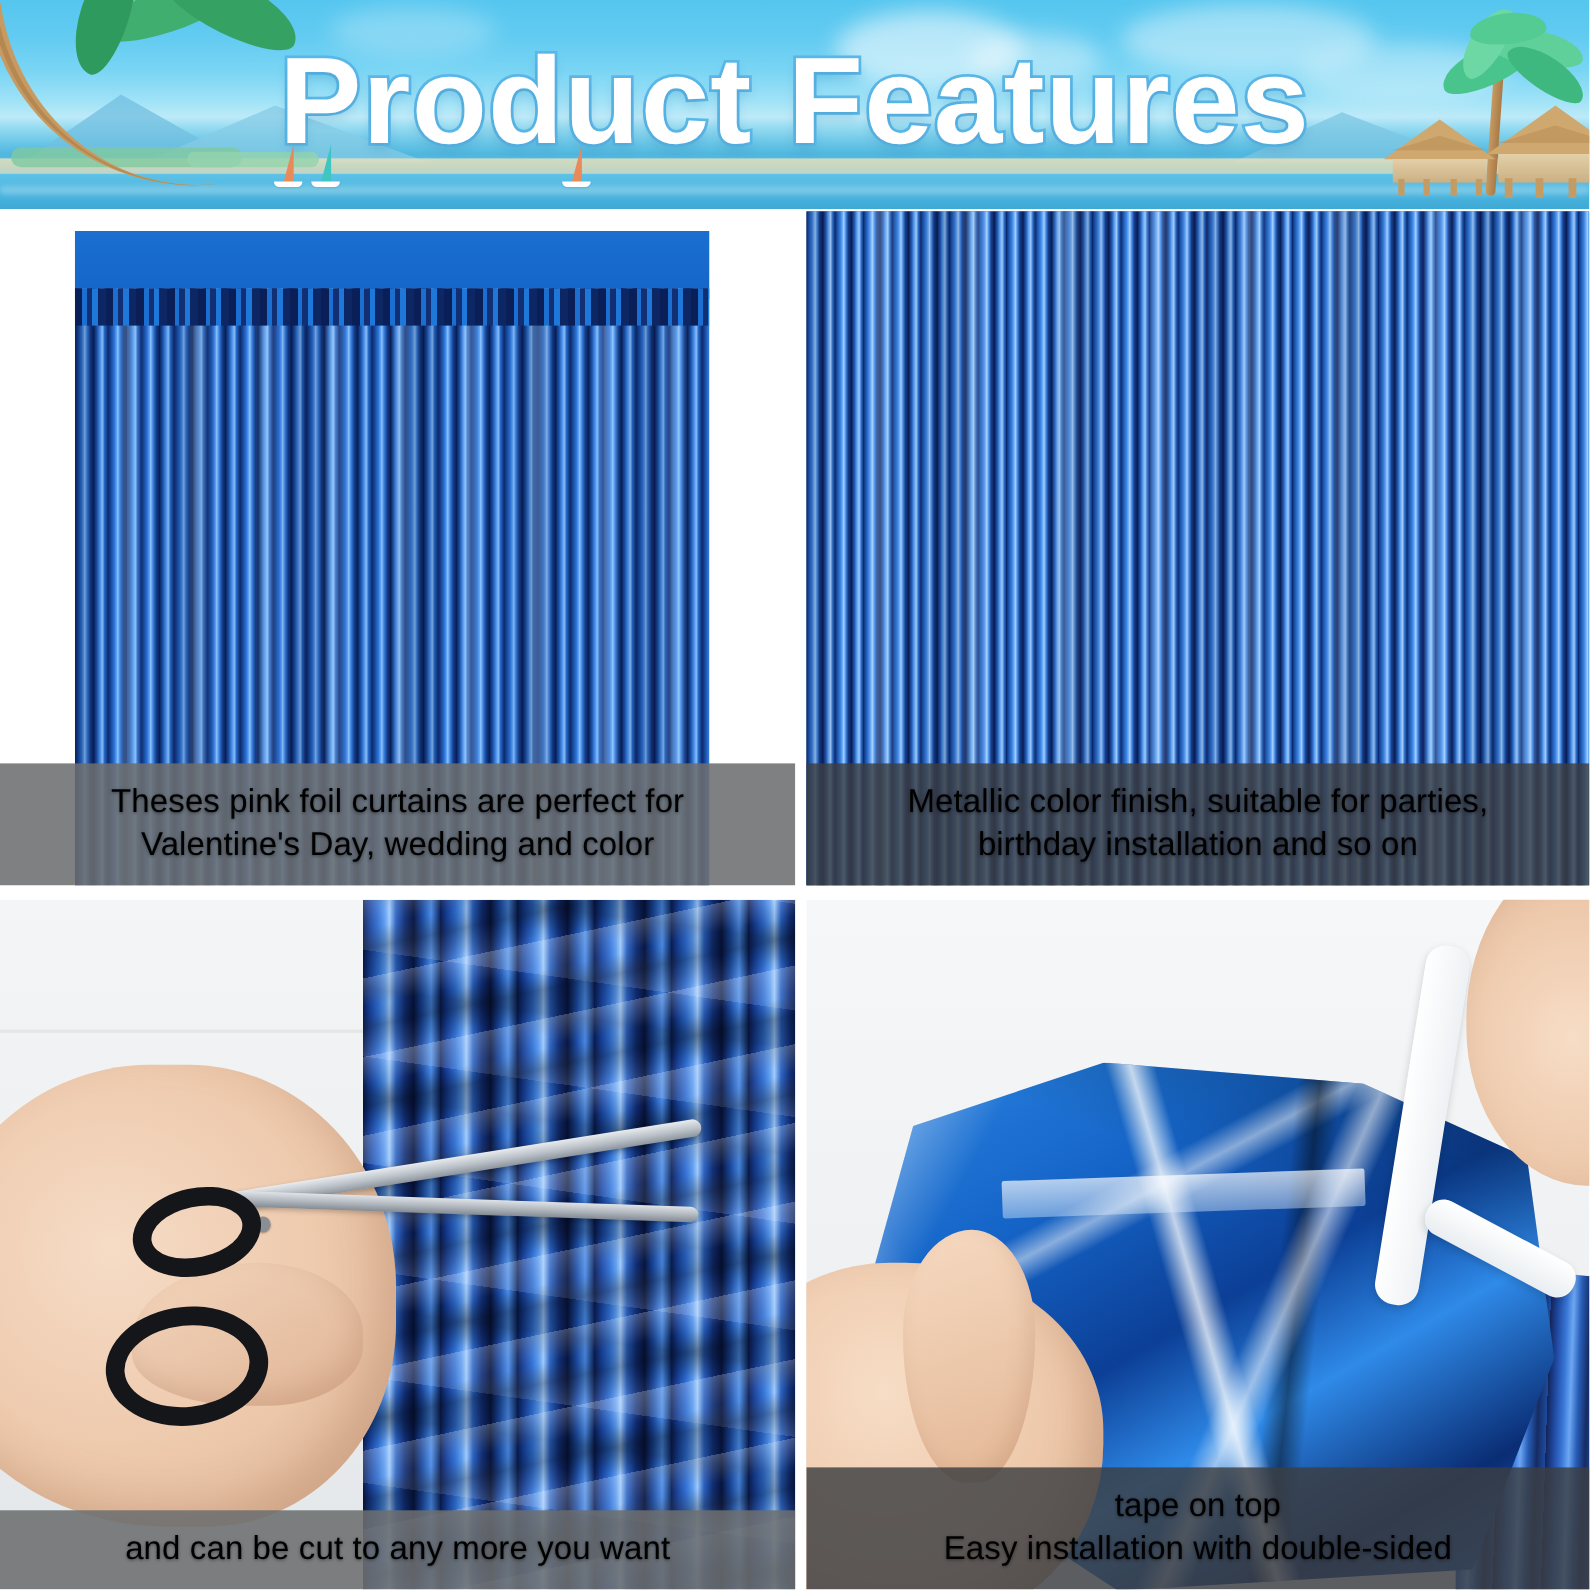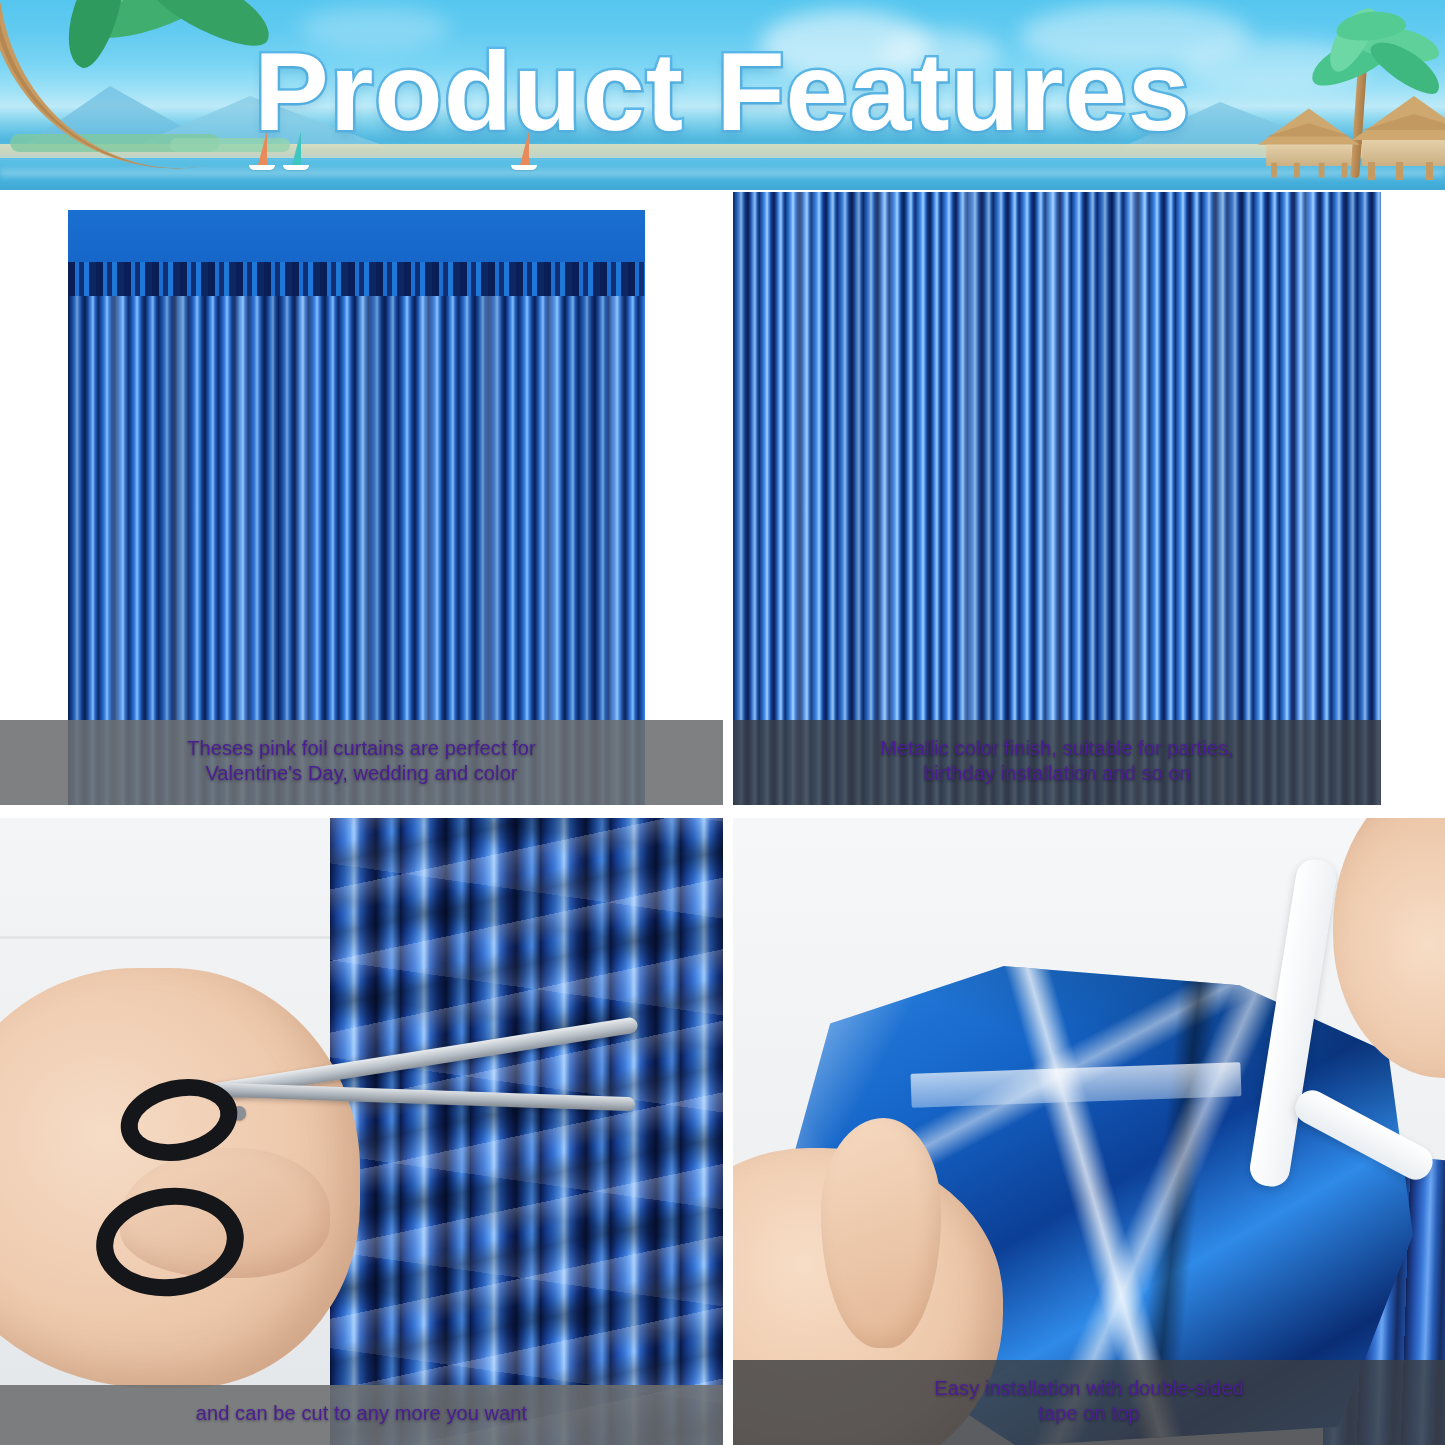--- a/index.html
+++ b/index.html
@@ -107,21 +107,21 @@
     paint-order:stroke fill;
     text-shadow:0 5px 10px rgba(40,120,170,.22);
     white-space:nowrap;
   }
 
   
   .grid { position:absolute; left:0; top:192px; width:1445px; height:1253px; }
 
   .panel { position:absolute; overflow:hidden; background:#ffffff; }
   .p-tl { left:0;    top:0;    width:723px; height:613px; }
-  .p-tr { left:733px; top:0;   width:648px; height:613px; }
+  .p-tr { left:733px; top:0;   width:712px; height:613px; }
   .p-bl { left:0;    top:626px; width:723px; height:627px; }
   .p-br { left:733px; top:626px; width:712px; height:627px; }
 
   
   .foil {
     position:absolute; inset:0;
     background:
       repeating-linear-gradient(90deg,
         #0b2566 0px, #174b9e 3px, #2f74d8 6px, #5ea2f2 8px, #8dc2fa 9px,
         #3d84e2 11px, #133f8c 14px, #0a1f57 17px, #1a52a6 20px, #4a90ec 23px,
@@ -270,22 +270,22 @@
                  repeating-linear-gradient(92deg,
                    #0a1c52 0px, #17429e 7px, #3273d6 15px, #67a4f3 21px,
                    #1f57b4 28px, #0c245e 36px, #164499 44px);
                opacity:.96;
                clip-path:polygon(0% 0%, 100% 6%, 100% 100%, 0% 100%); }
 
   
   .caption {
     position:absolute; left:0; bottom:0; width:100%;
     background:rgba(108,110,112,.88);
-    color:#4c1d95; text-align:center;
-    font-size:20px; line-height:1.28; font-weight:400;
+    color:#000000; text-align:center;
+    font-size:30px; line-height:1.28; font-weight:400;
     padding:16px 26px 18px;
     text-shadow:0 1px 3px rgba(0,0,0,.45);
     letter-spacing:.1px;
   }
   .caption.dark { background:rgba(60,62,66,.82); }
   .caption .ln { display:block; white-space:nowrap; }
 </style>
 </head>
 <body>
 
@@ -417,19 +417,19 @@
           <div class="creases"></div>
         </div>
         <div class="tape-strip"></div>
         <div class="tape-peel"></div>
         <div class="tape-peel2"></div>
         <div class="hand-br-left"></div>
         <div class="finger-br"></div>
         <div class="hand-br-right"></div>
       </div>
       <div class="caption dark">
+        <span class="ln">tape on top</span>
         <span class="ln">Easy installation with double-sided</span>
-        <span class="ln">tape on top</span>
       </div>
     </div>
 
   </div>
 </div>
 
 </body></html>

